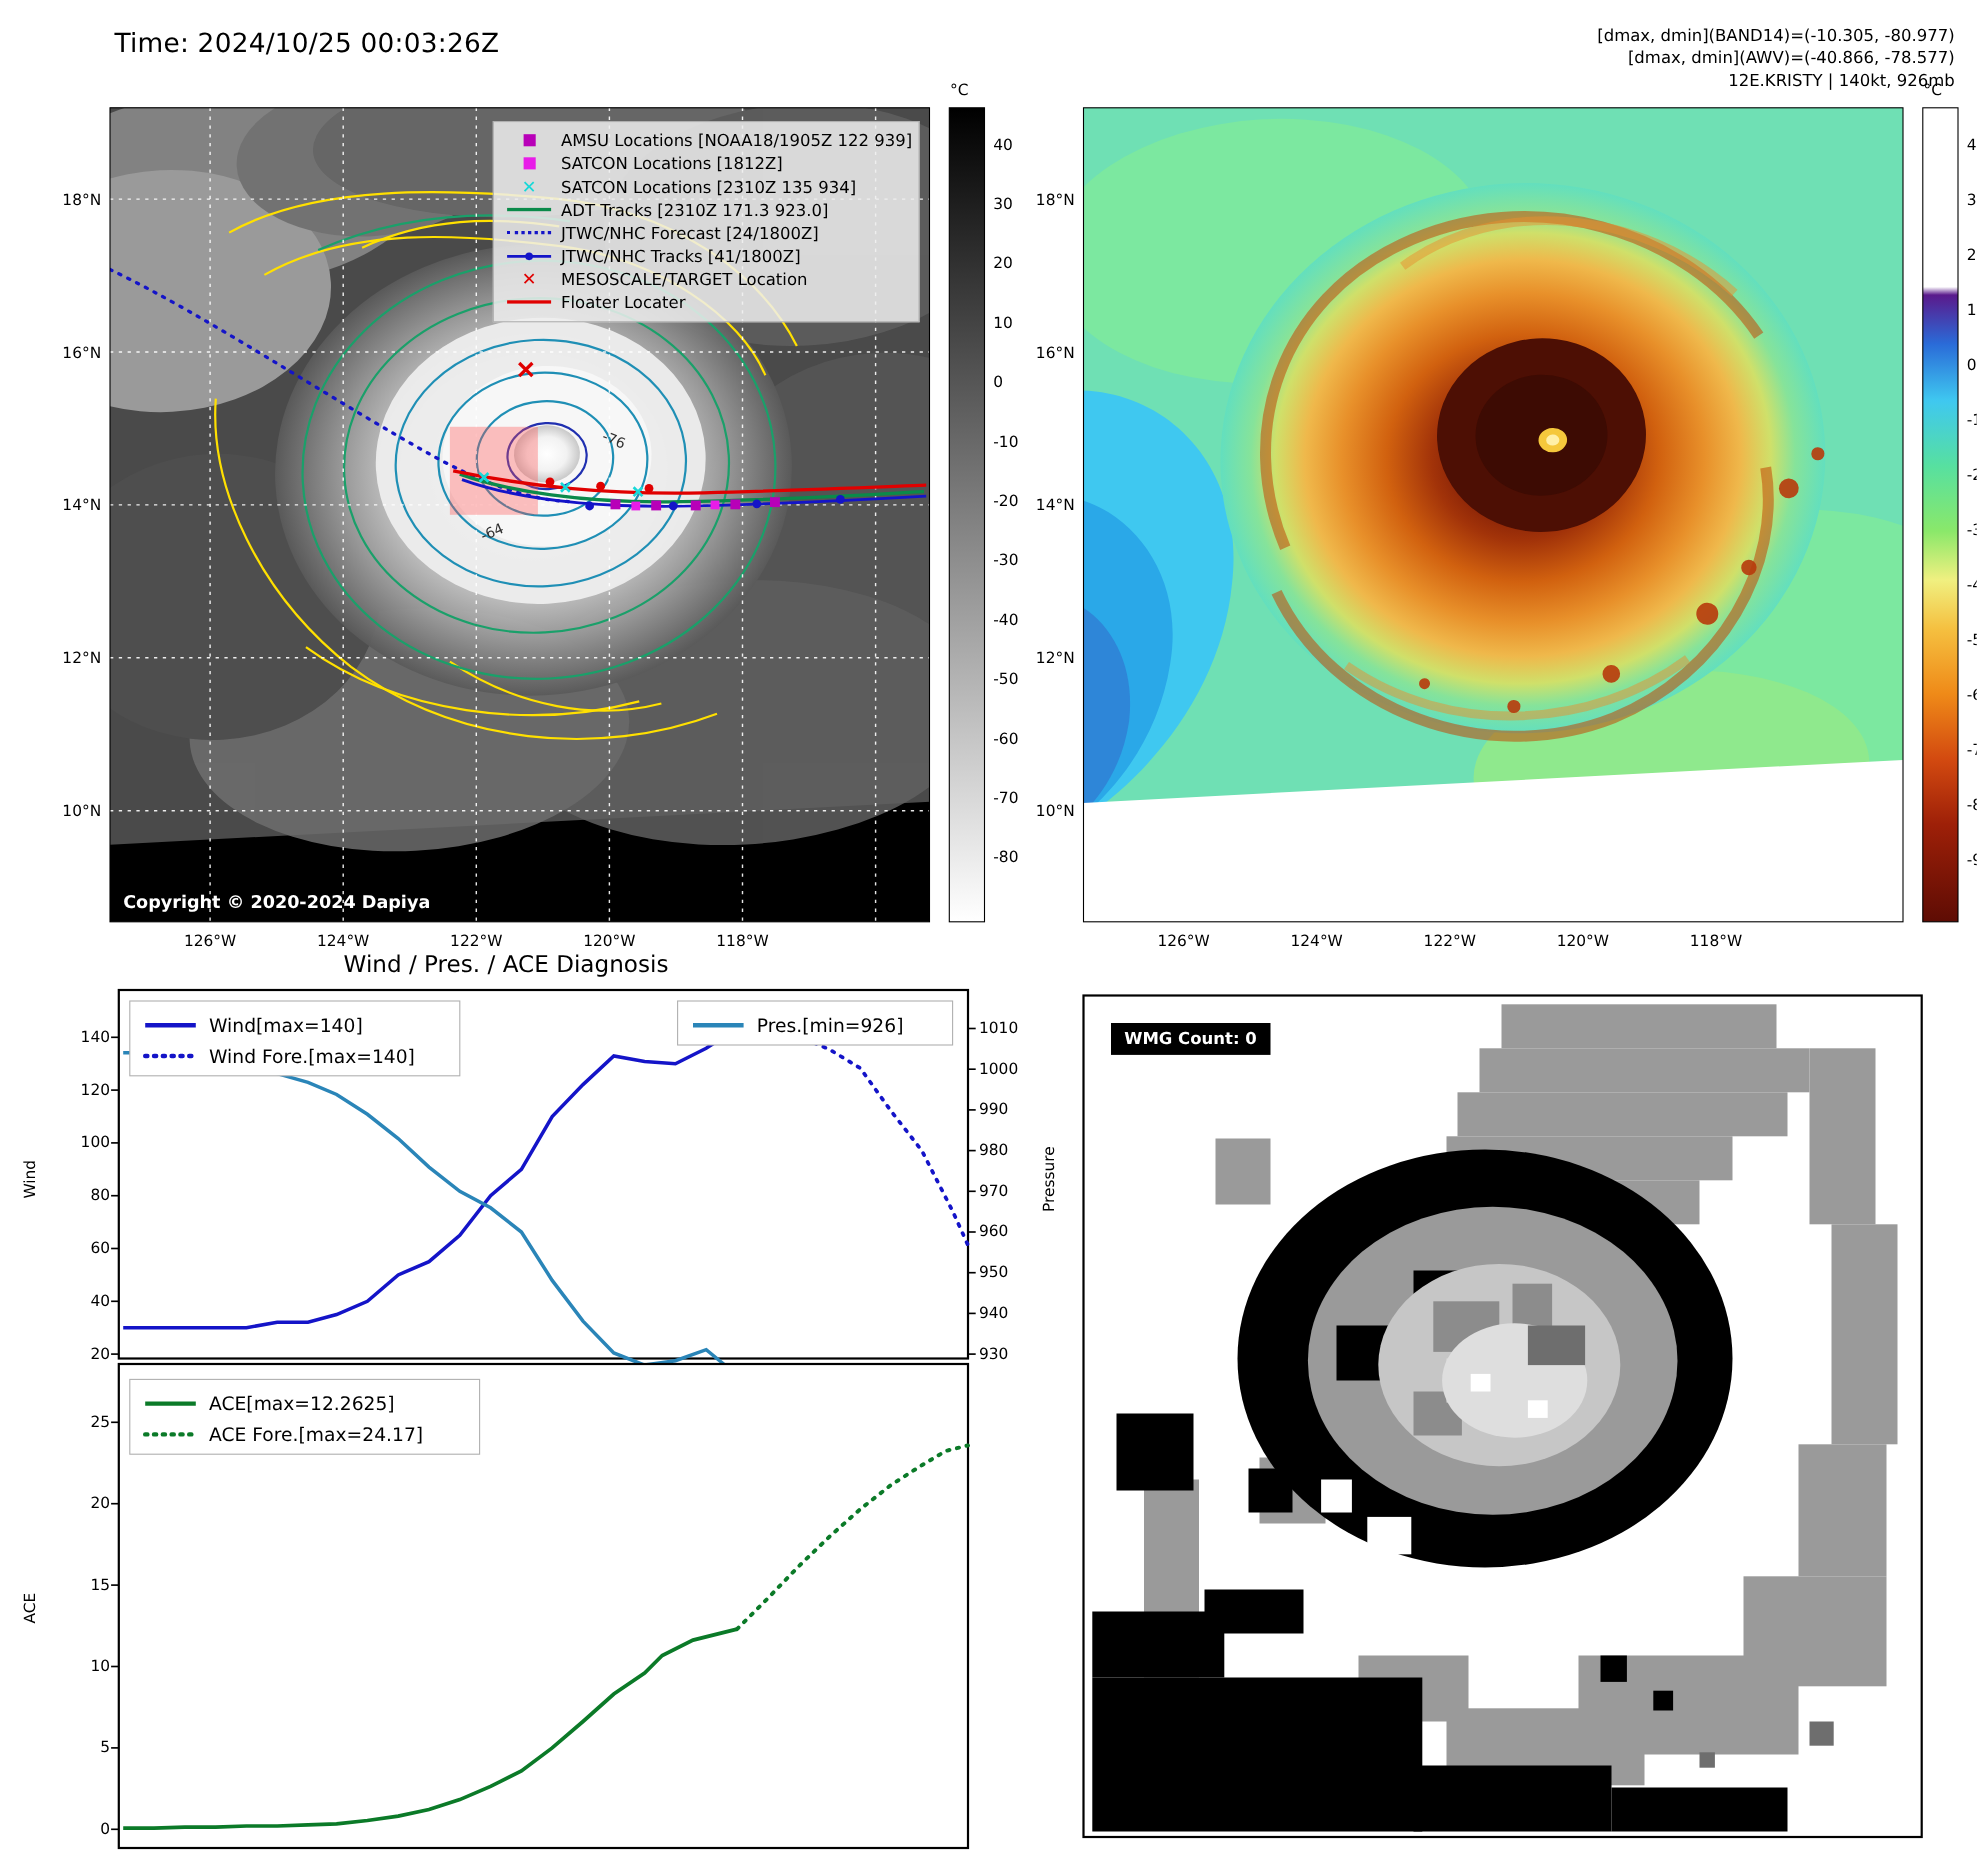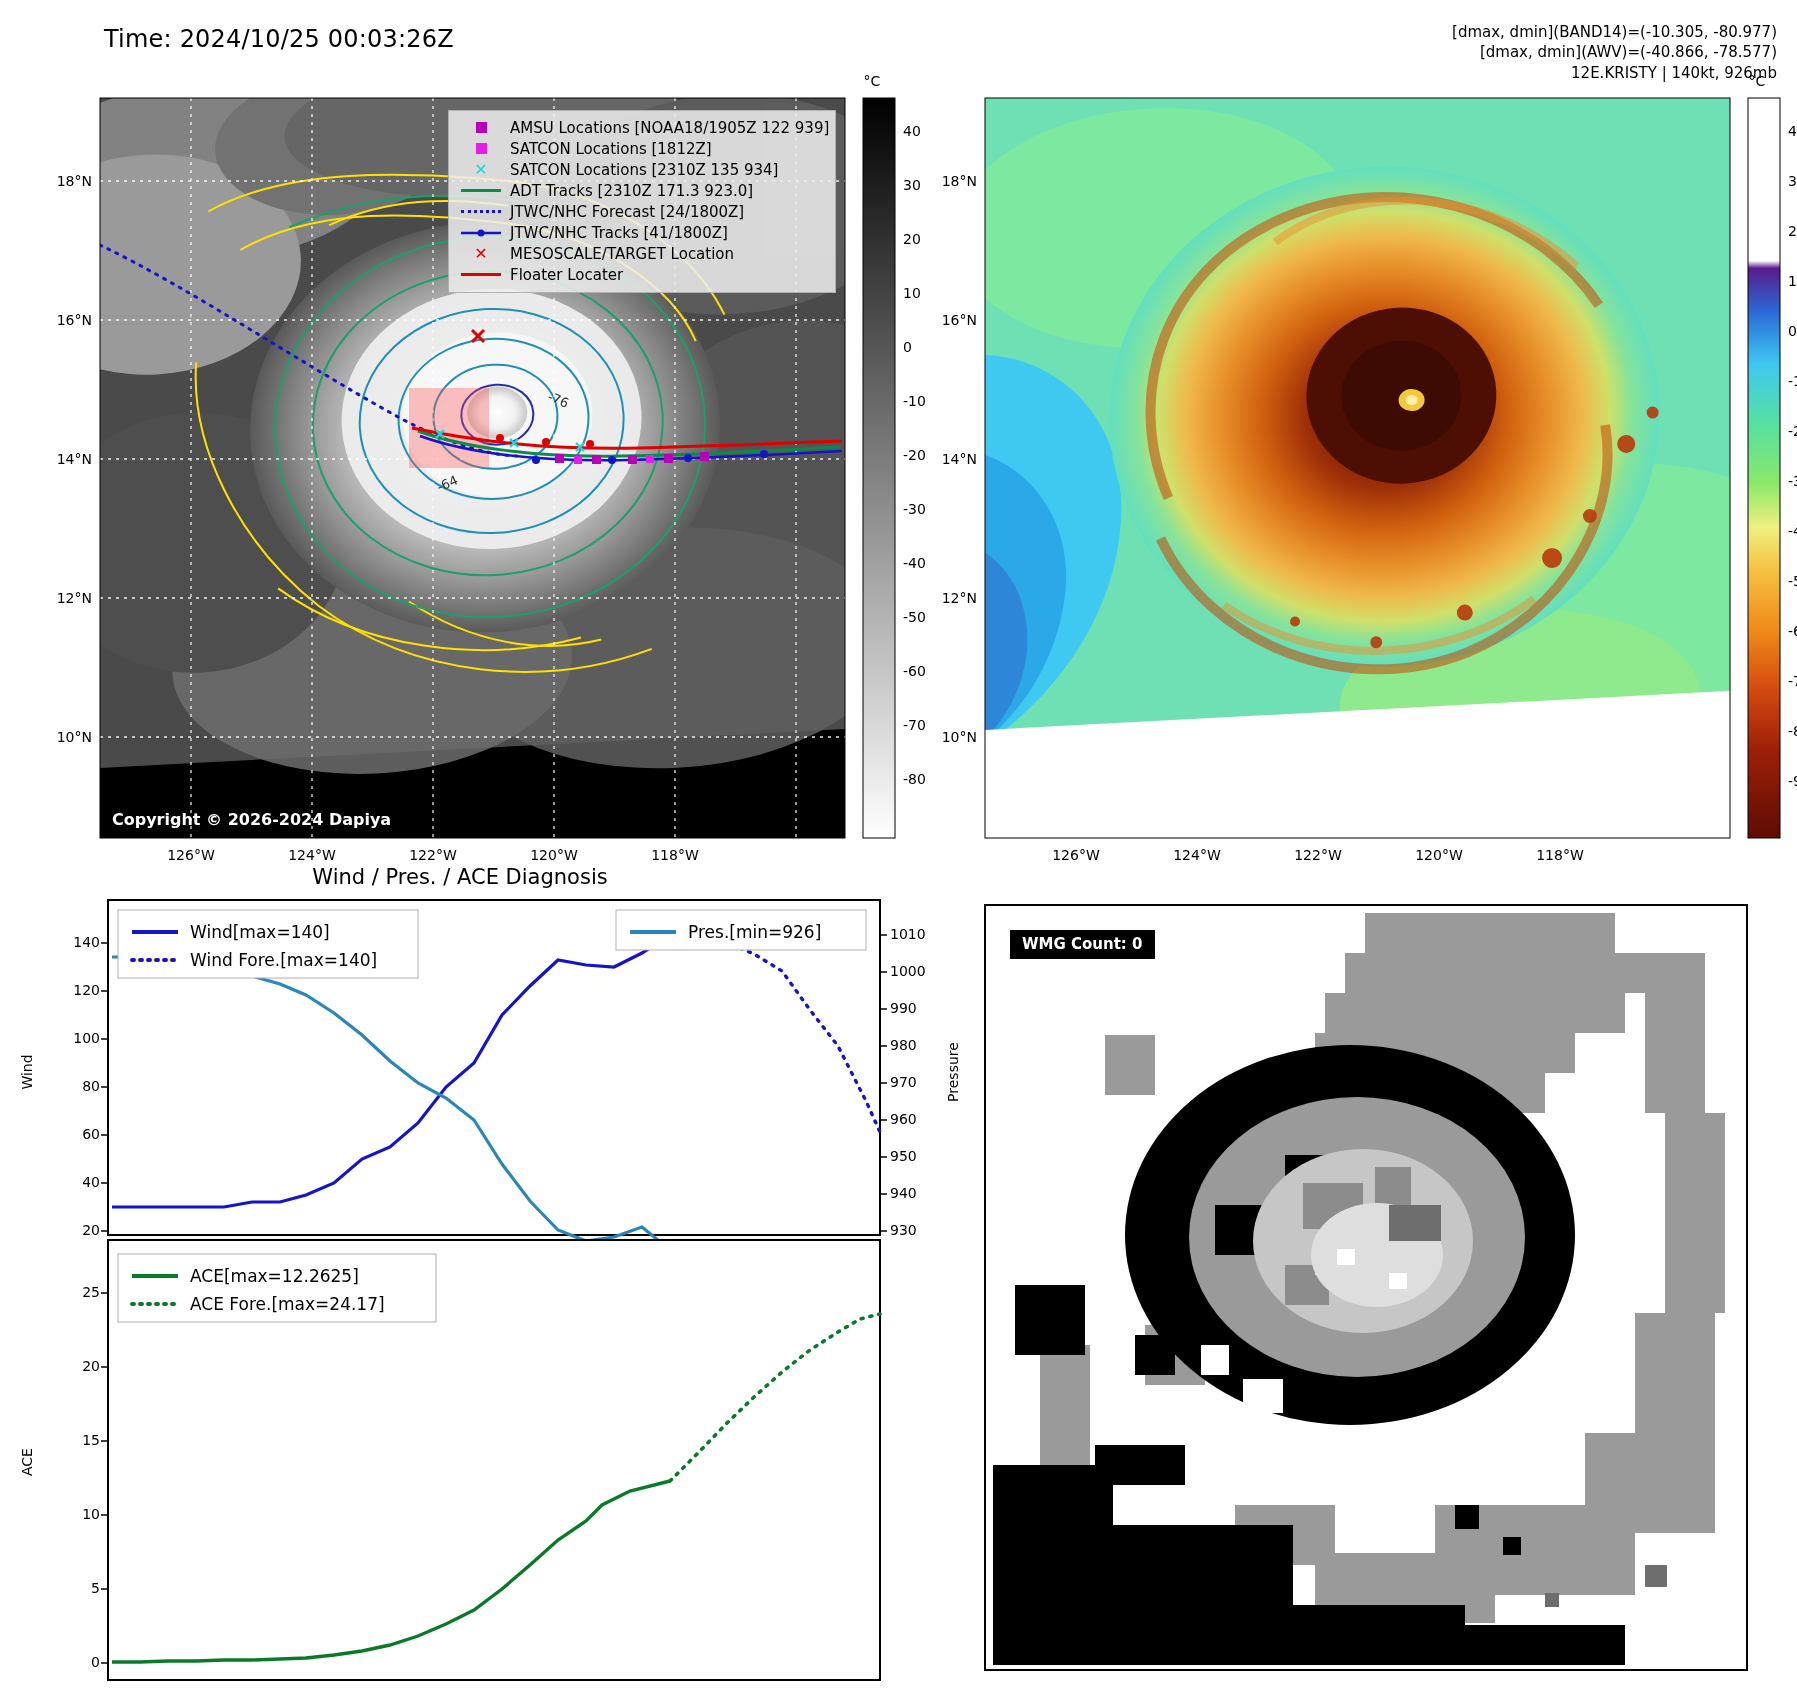--- a/index.html
+++ b/index.html
@@ -251,21 +251,21 @@
     <span>MESOSCALE/TARGET Location</span>
   </div>
   <div class="legendrow">
     <span class="lgkey">
         <span style="display:inline-block;width:40px;height:3px;background:#e00000"></span>
       </span>
     <span>Floater Locater</span>
   </div>
 </div>
 
-<div class="copyright" style="left:112px;top:810px;">Copyright © 2026-2024 Dapiya</div>
+<div class="copyright" style="left:112px;top:810px;">Copyright © 2020-2024 Dapiya</div>
 
 <div class="panel" style="left:985px;top:98px;">
 <svg width="745" height="740" viewBox="0 0 745 740">
   <defs>
     <linearGradient id="awvbar" x1="0" y1="0" x2="0" y2="1">
       <stop offset="0%" stop-color="#ffffff"></stop>
       <stop offset="22%" stop-color="#ffffff"></stop>
       <stop offset="23%" stop-color="#5a1a8c"></stop>
       <stop offset="29%" stop-color="#2a6bd8"></stop>
       <stop offset="36%" stop-color="#3fc8f0"></stop>

